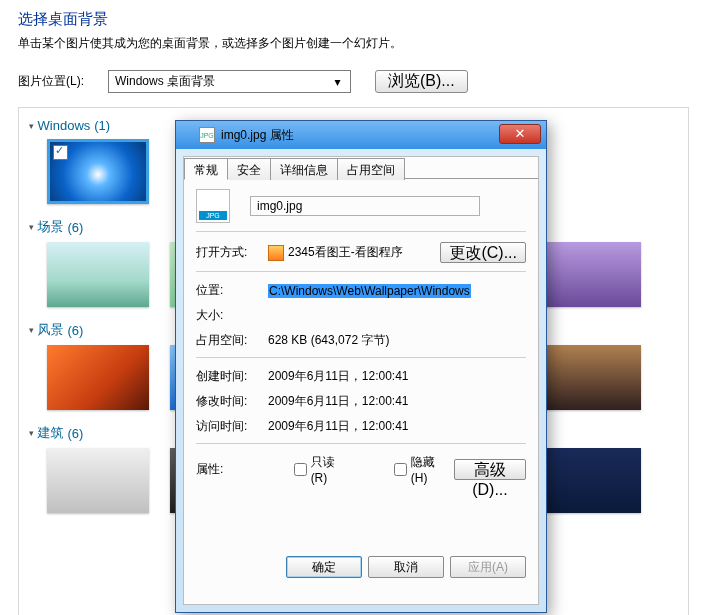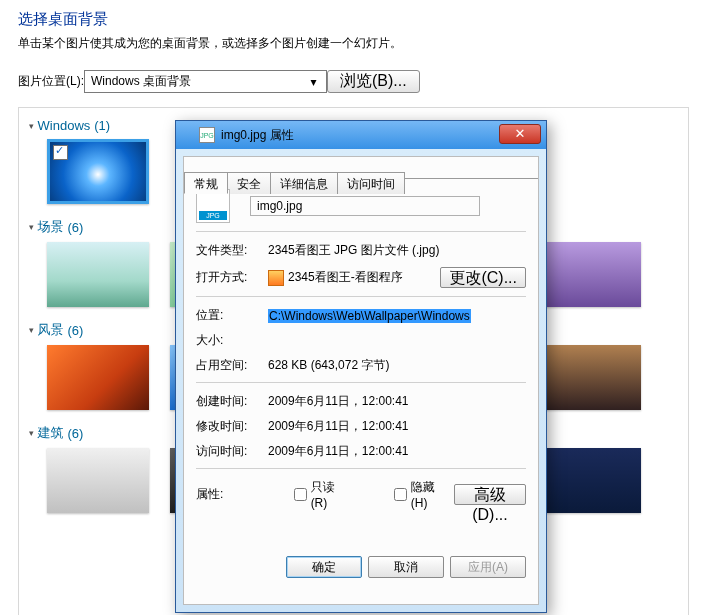--- a/index.html
+++ b/index.html
@@ -1,20 +1,20 @@
 <!DOCTYPE html>
 <html><head>
 <meta charset="utf-8">
 <style>
 * { box-sizing: border-box; margin: 0; padding: 0; }
 body { font-family: "Microsoft YaHei", "Segoe UI", Tahoma, sans-serif; font-size: 12px; background: #fff; width: 707px; height: 615px; overflow: hidden; position: relative; }
 .main { padding: 10px 18px; }
 .page-title { color: #003399; font-size: 15px; font-weight: normal; }
 .page-sub { color: #000; margin-top: 6px; font-size: 12px; }
-.loc-row { margin-top: 18px; display: flex; align-items: center; gap: 0; }
+.loc-row { margin-top: 18px; display: flex; align-items: center; gap: 24px; }
 .loc-label { font-size: 12px; }
 .dropdown { width: 243px; height: 23px; border: 1px solid #7a7a7a; background: #fff; display: flex; align-items: center; justify-content: space-between; padding: 0 4px 0 6px; font-size: 12px; }
 .dropdown .arrow { width: 17px; text-align: center; }
 .browse-btn { height: 23px; padding: 0 12px; border: 1px solid #8a8a8a; background: linear-gradient(#fff,#e3e3e3); border-radius: 3px; font-size: 16px; }
 .gallery { margin-top: 14px; border: 1px solid #d8d8d8; height: 510px; padding: 6px 10px; position: relative; }
 .cat-head { color: #006699; font-size: 13px; margin: 4px 0 6px 0; display: flex; align-items: center; gap: 4px; }
 .cat-head .tri { font-size: 9px; color: #555; }
 .thumbs { display: flex; gap: 21px; margin-left: 18px; }
 .thumb { width: 102px; height: 65px; background: #ccc; position: relative; box-shadow: 0 1px 2px rgba(0,0,0,0.25); }
 .thumb.sel { border: 3px solid #3ca0e7; }
@@ -35,21 +35,21 @@
 .x8 { background: linear-gradient(#1a2a5a,#0a1a3a); }
 
 
 .dialog { position: absolute; left: 175px; top: 120px; width: 372px; height: 493px; background: #fff; border: 1px solid #2a5a9a; box-shadow: 4px 4px 14px rgba(0,0,0,0.35); font-size: 12px; }
 .dlg-title { height: 28px; background: linear-gradient(#76b8f5,#3791e6); display: flex; align-items: center; padding-left: 23px; color: #000; position: relative; }
 .dlg-title .fileicon { width: 16px; height: 16px; margin-right: 6px; background: #fff; border: 1px solid #888; display: flex; align-items: center; justify-content: center; font-size: 7px; color: #2a7; }
 .dlg-close { position: absolute; right: 5px; top: 3px; width: 42px; height: 20px; background: linear-gradient(#e87a6f,#c93525); border: 1px solid #8a2a20; border-radius: 3px; color: #fff; text-align: center; line-height: 18px; font-size: 13px; }
 .dlg-border { padding: 7px; background: linear-gradient(#d8ecfb,#cbe3f7); height: calc(100% - 28px); }
 .dlg-body { background: #fcfcfc; border: 1px solid #bcbcbc; height: 100%; position: relative; }
 .tabs { display: flex; height: 22px; }
-.tab { padding: 3px 9px; border: 1px solid #9a9a9a; border-bottom: none; background: linear-gradient(#fdfdfd,#ececec); font-size: 12px; position: relative; top: 15px; }
+.tab { padding: 3px 9px; border: 1px solid #9a9a9a; border-bottom: none; background: linear-gradient(#fdfdfd,#ececec); font-size: 12px; position: relative; top: 1px; }
 .tab.active { background: #fcfcfc; z-index: 2; border-bottom: 1px solid #fcfcfc; }
 .tab + .tab { margin-left: -1px; }
 .tab-rule { border-top: 1px solid #9a9a9a; margin-top: -1px; }
 .panel { border: none; padding: 10px 12px; }
 .prop-row { display: flex; align-items: center; margin-bottom: 8px; }
 .prop-label { width: 72px; }
 .prop-val { }
 .jpg-badge { width: 34px; height: 34px; background: #fff; border: 1px solid #bbb; display: flex; align-items: flex-end; justify-content: center; font-size: 8px; color: #fff; position: relative; }
 .jpg-badge::after { content: "JPG"; position: absolute; bottom: 2px; left: 2px; right: 2px; background: #0092d0; color: #fff; font-size: 7px; text-align: center; padding: 1px 0; }
 .name-box { border: 1px solid #b0b0b0; padding: 2px 6px; margin-left: 20px; width: 230px; height: 20px; }
@@ -139,33 +139,29 @@
     <span class="fileicon">JPG</span>
     <span>img0.jpg 属性</span>
     <div class="dlg-close">✕</div>
   </div>
   <div class="dlg-border">
     <div class="dlg-body">
       <div class="tabs">
         <div class="tab active">常规</div>
         <div class="tab">安全</div>
         <div class="tab">详细信息</div>
-        <div class="tab">访问时间</div>
+        <div class="tab">占用空间</div>
       </div>
       <div class="tab-rule"></div>
       <div class="panel">
         <div class="prop-row">
           <div class="jpg-badge"></div>
           <div class="name-box">img0.jpg</div>
         </div>
         <div class="sep"></div>
-        <div class="prop-row">
-          <div class="prop-label">文件类型:</div>
-          <div class="prop-val">2345看图王 JPG 图片文件 (.jpg)</div>
-        </div>
         <div class="prop-row">
           <div class="prop-label">打开方式:</div>
           <div class="prop-val">
             <span class="app-icon"></span><span>2345看图王-看图程序</span>
           </div>
           <button class="change-btn" style="margin-left:auto">更改(C)...</button>
         </div>
         <div class="sep"></div>
         <div class="prop-row">
           <div class="prop-label">位置:</div>

